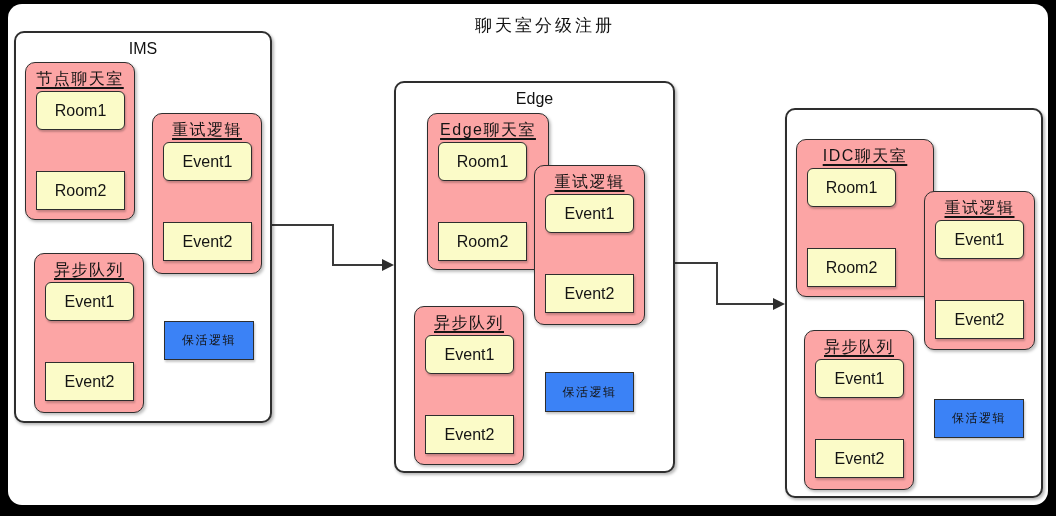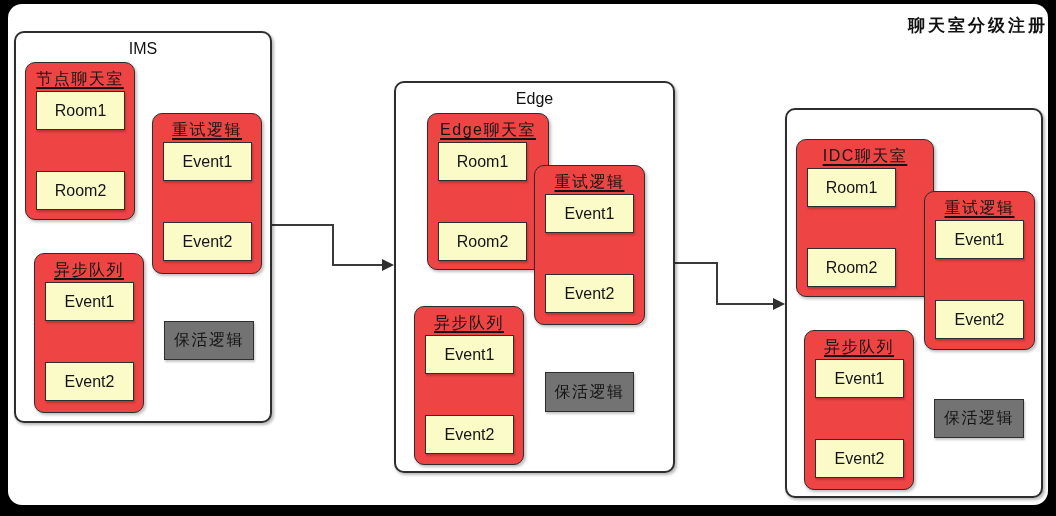--- a/index.html
+++ b/index.html
@@ -8,64 +8,64 @@
 
   .frame {
     position:relative; width:1056px; height:516px; background:#000;
   }
   .canvas {
     position:absolute; left:8px; top:4px; width:1040px; height:501px;
     background:#fff; border-radius:14px;
   }
   .diagram-title {
     position:absolute; left:0; top:10px; width:100%;
-    padding-left:34px; text-align:right;
-    font-size:17px; font-weight:700; letter-spacing:3px; color:#111;
+    padding-left:34px; text-align:center;
+    font-size:17px; font-weight:400; letter-spacing:3px; color:#111;
   }
   .connectors { position:absolute; left:0; top:0; width:1040px; height:501px; pointer-events:none; }
 
   .container {
     position:absolute; background:#fff;
     border:2px solid #2e2e2e; border-radius:10px;
     box-shadow:1.5px 2px 3px rgba(0,0,0,0.28);
   }
   .container-label {
     position:absolute; top:7px; left:0; width:100%; text-align:center;
     font-size:16px; font-weight:500; color:#111;
   }
   .group {
-    position:absolute; background:#ef4444;
+    position:absolute; background:#fca5a5;
     border:1.6px solid #2e2e2e; border-radius:10px;
     box-shadow:1.5px 2px 3px rgba(0,0,0,0.25);
     text-decoration:underline;
   }
   .group-title {
     position:absolute; top:6px; left:0; width:100%; text-align:center;
     font-size:16px; font-weight:500; letter-spacing:1.5px; white-space:nowrap;
   }
   .group-title span {
     text-decoration:underline;
     text-decoration-thickness:1.5px;
     text-underline-offset:3px;
   }
   .ibox {
     position:absolute; left:10px; width:89px; height:39px;
     background:#fbfbc8; border:1.6px solid #2e2e2e;
     box-shadow:1px 1.5px 2px rgba(0,0,0,0.22);
     display:flex; align-items:center; justify-content:center;
     font-size:16px; color:#141414;
   }
-  .ibox.first  { top:28px; }
+  .ibox.first  { top:28px;border-radius:6px; }
   .ibox.second { top:108px; }
   .keepalive {
-    position:absolute; background:#737373;
+    position:absolute; background:#3b82f6;
     border:1.6px solid #2e2e2e;
     box-shadow:1px 1.5px 2px rgba(0,0,0,0.22);
     display:flex; align-items:center; justify-content:center;
-    font-size:16px; letter-spacing:1.5px; color:#141414;
+    font-size:12px; letter-spacing:1.5px; color:#141414;
   }
 </style>
 </head>
 <body>
 
 <div class="frame">
   <div class="canvas">
 
     <div class="diagram-title">聊天室分级注册</div>
 

